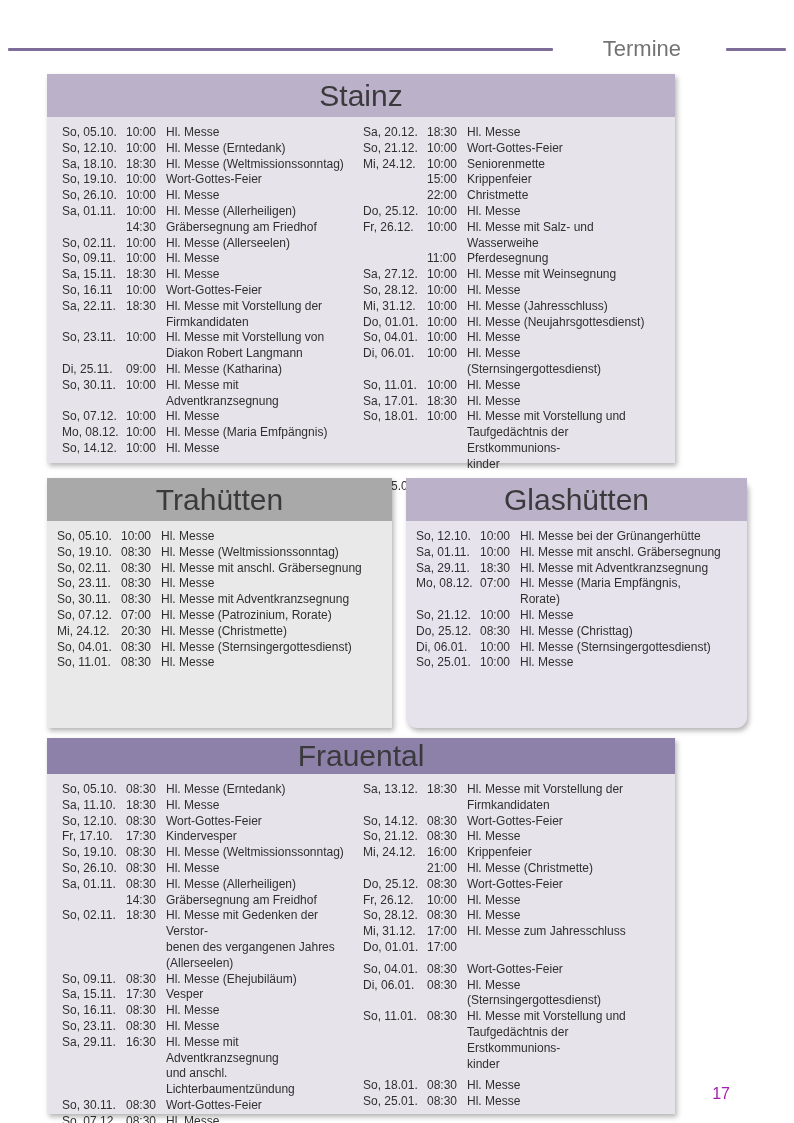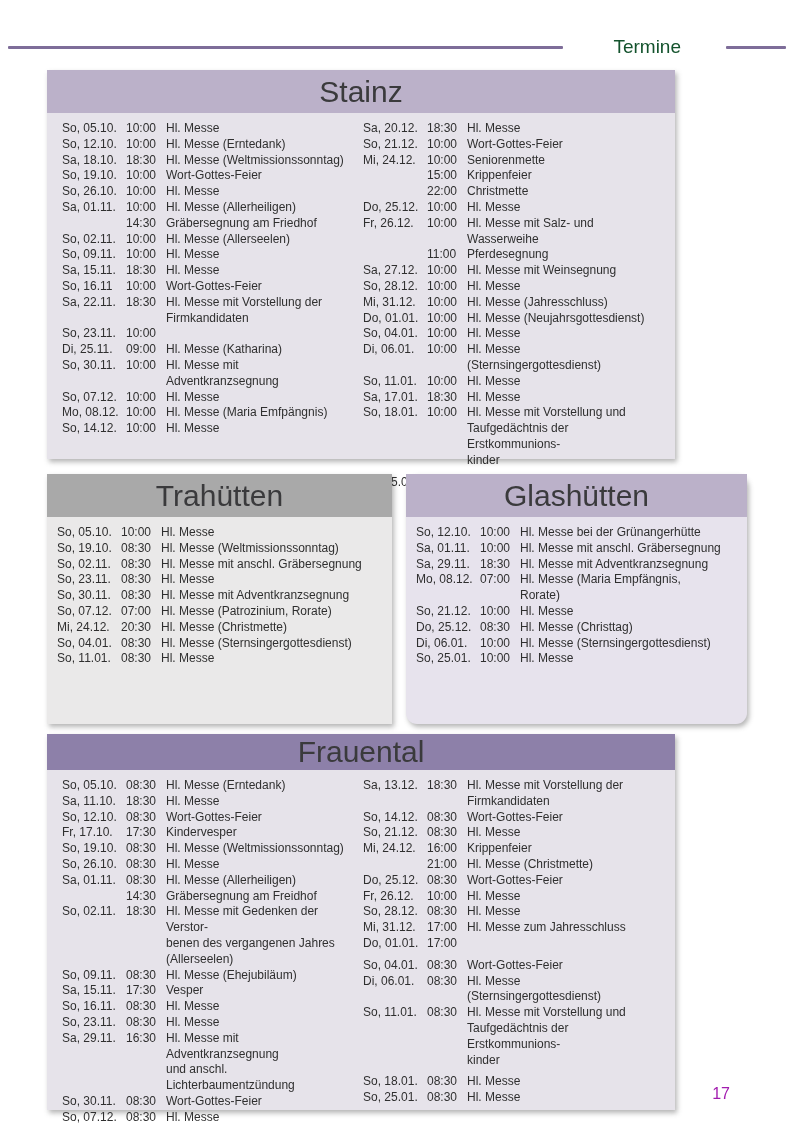--- a/index.html
+++ b/index.html
@@ -4,21 +4,21 @@
 <style>
   html,body { margin:0; padding:0; background:#ffffff; }
   body { width:794px; height:1123px; font-family:"Liberation Sans", sans-serif; color:#2f2f2f; }
   .page { position:relative; width:794px; height:1123px; overflow:hidden; background:#ffffff; }
 
   
   .top-rule { display:flex; align-items:center; margin:36px 8px 0 8px; }
   .rule-line { height:3px; background:#7e6d99; border-radius:1px; }
   .rule-line.long { flex:1; }
   .rule-line.short { width:60px; }
-  .rule-title { font-size:19px; color:#14532d; margin:0 45px 0 50px; white-space:nowrap; }
+  .rule-title { font-size:22px; color:#737373; margin:0 45px 0 50px; white-space:nowrap; }
 
   
   .box { box-shadow:2px 3px 5px rgba(70,70,70,0.40); }
   .box-header { text-align:center; font-size:30px; font-weight:500; color:#3a3a3c; line-height:30px; }
   .hdr-tall { padding:7px 0 6px; }   
   .hdr-short { padding:3px 16px 3px; }  
 
   .full { margin:0 47px; width:628px; }
   #sec-stainz { margin-top:12px; height:389px; background:#e6e3ea; }
   #sec-stainz .box-header { background:#bbb1c9; }
@@ -115,20 +115,22 @@
           </div>
           <div class="row">
             <div class="cell date">Sa, 22.11.</div>
             <div class="cell time">18:30</div>
             <div class="cell event">Hl. Messe mit Vorstellung der
 Firmkandidaten</div>
           </div>
           <div class="row">
             <div class="cell date">So, 23.11.</div>
             <div class="cell time">10:00</div>
+            <div class="cell event">Hl. Messe mit Vorstellung von
+Diakon Robert Langmann</div>
           </div>
           <div class="row">
             <div class="cell date">Di, 25.11.</div>
             <div class="cell time">09:00</div>
             <div class="cell event">Hl. Messe (Katharina)</div>
           </div>
           <div class="row">
             <div class="cell date">So, 30.11.</div>
             <div class="cell time">10:00</div>
             <div class="cell event">Hl. Messe mit Adventkranzsegnung</div>

